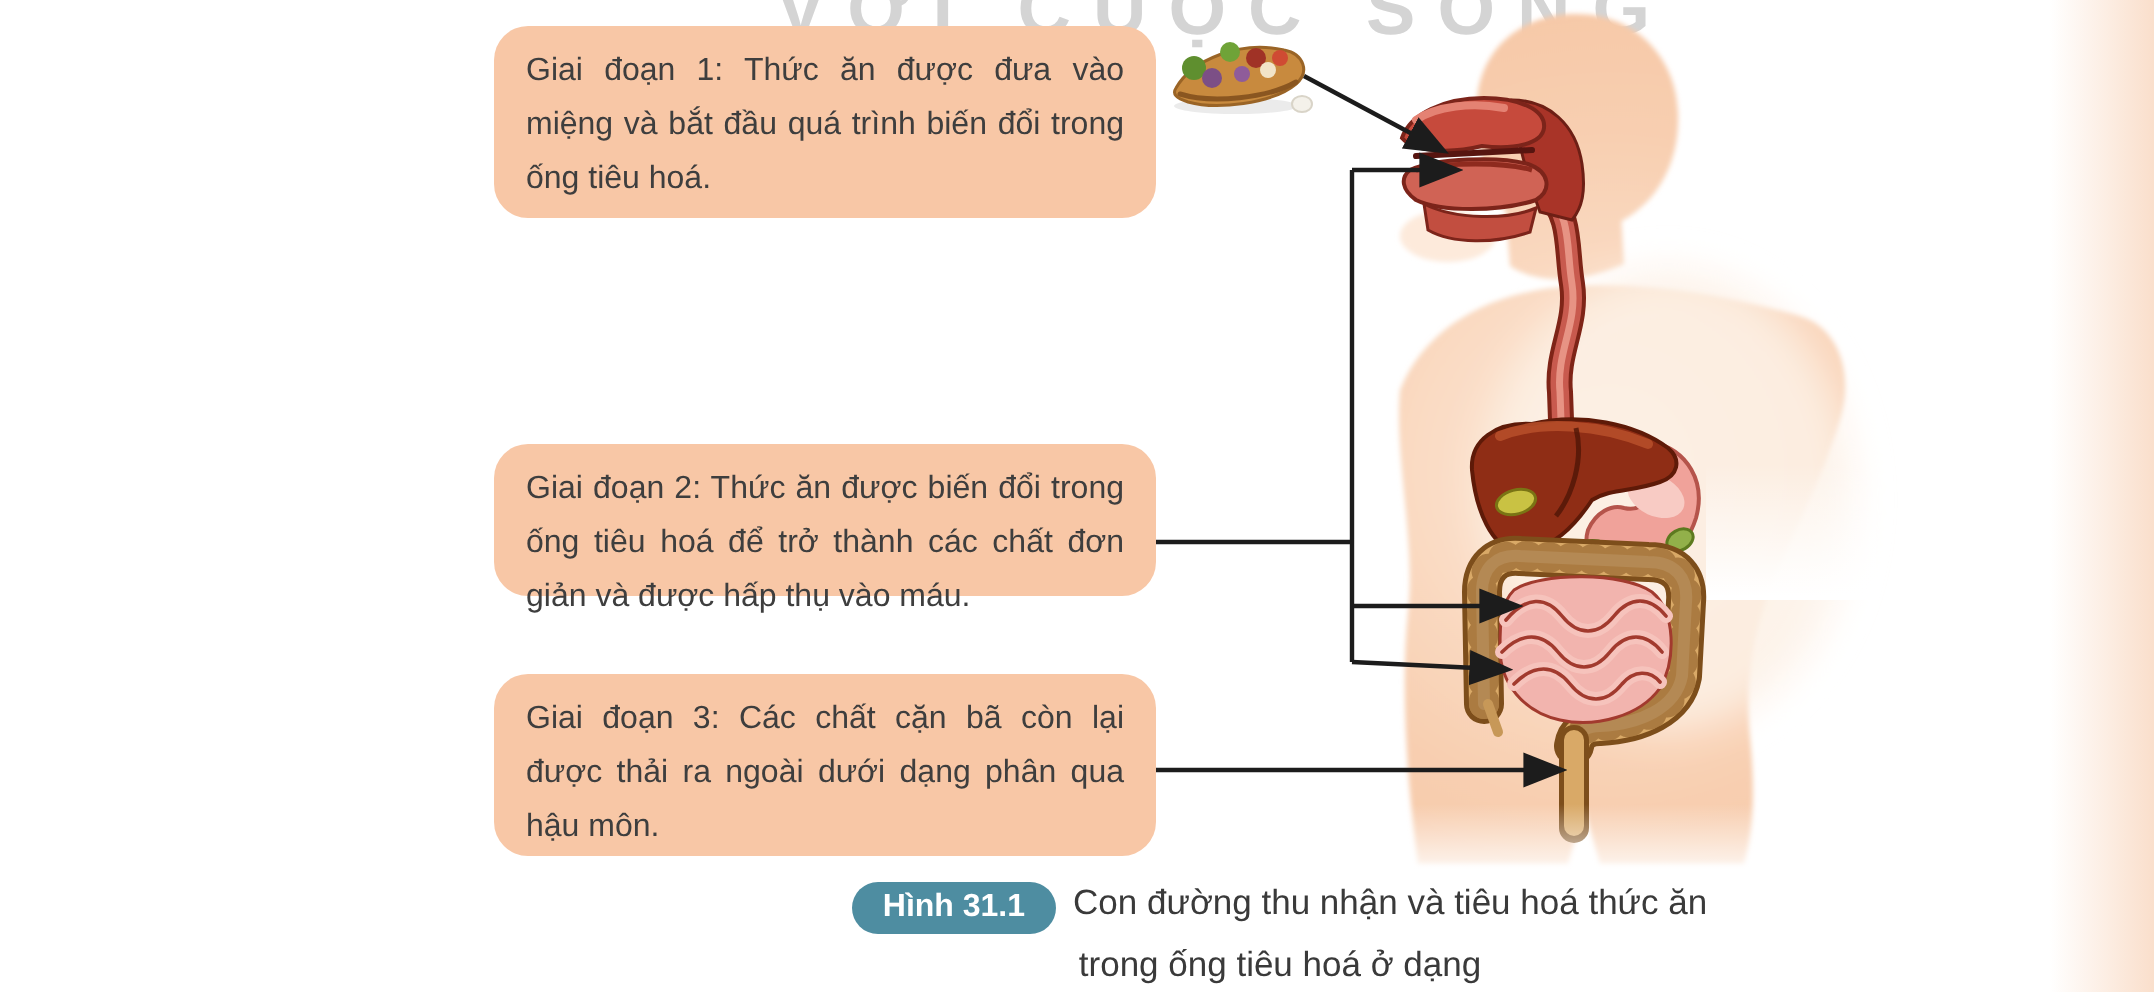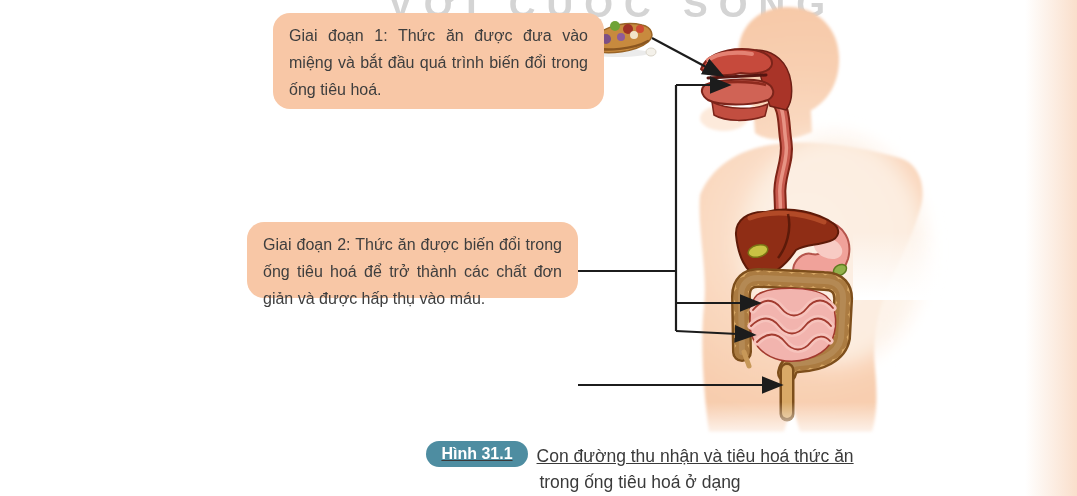--- a/index.html
+++ b/index.html
@@ -11,25 +11,25 @@
     position:absolute;left:388px;top:-16px;z-index:0;
     font-size:37px;font-weight:bold;letter-spacing:11px;color:#d4d4d4;
     white-space:nowrap;user-select:none;
   }
   .illustration{position:absolute;left:0;top:0;z-index:1;}
   .stage-box{
     position:absolute;left:247px;width:331px;box-sizing:border-box;
     background:#f8c7a6;border-radius:17px;padding:9px 16px 8px 16px;
     color:#3e3e3e;font-size:16px;line-height:27px;text-align:justify;z-index:2;
   }
-  .stage-box.b1{top:13px;height:96px;margin-left:26px;}
+  .stage-box.b1{top:13px;height:96px;}
   .stage-box.b2{top:222px;height:76px;}
   .stage-box.b3{top:337px;height:91px;}
   .caption{position:absolute;left:330px;top:441px;width:620px;z-index:2;text-align:center;color:#3a3a3a;}
-  .caption-line1{display:flex;align-items:flex-end;justify-content:center;gap:9px;text-decoration:underline;}
+  .caption-line1{display:flex;align-items:flex-start;justify-content:center;gap:9px;}
   .figure-badge{
     display:inline-block;background:#4e8da1;color:#ffffff;font-weight:bold;
     font-size:16px;padding:3px 15px 4px 15px;border-radius:14px;line-height:19px;
   }
   .caption-text1{font-size:17.5px;}
   .caption-line2{font-size:17.5px;margin-top:5px;}
 </style>
 </head>
 <body>
 
@@ -176,20 +176,23 @@
       <path d="M578,385 L765,385" marker-end="url(#ah)"></path>
     </g>
   </svg>
 
   <div class="stage-box b1">
     <span>Giai đoạn 1: Thức ăn được đưa vào miệng và bắt đầu quá trình biến đổi trong ống tiêu hoá.</span>
   </div>
   <div class="stage-box b2">
     <span>Giai đoạn 2: Thức ăn được biến đổi trong ống tiêu hoá để trở thành các chất đơn giản và được hấp thụ vào máu.</span>
   </div>
+  <div class="stage-box b3">
+    <span>Giai đoạn 3: Các chất cặn bã còn lại được thải ra ngoài dưới dạng phân qua hậu môn.</span>
+  </div>
 
   <div class="caption">
     <div class="caption-line1">
       <span class="figure-badge">Hình 31.1</span>
       <span class="caption-text1">Con đường thu nhận và tiêu hoá thức ăn</span>
     </div>
     <div class="caption-line2">trong ống tiêu hoá ở dạng</div>
   </div>
 
 </div>

